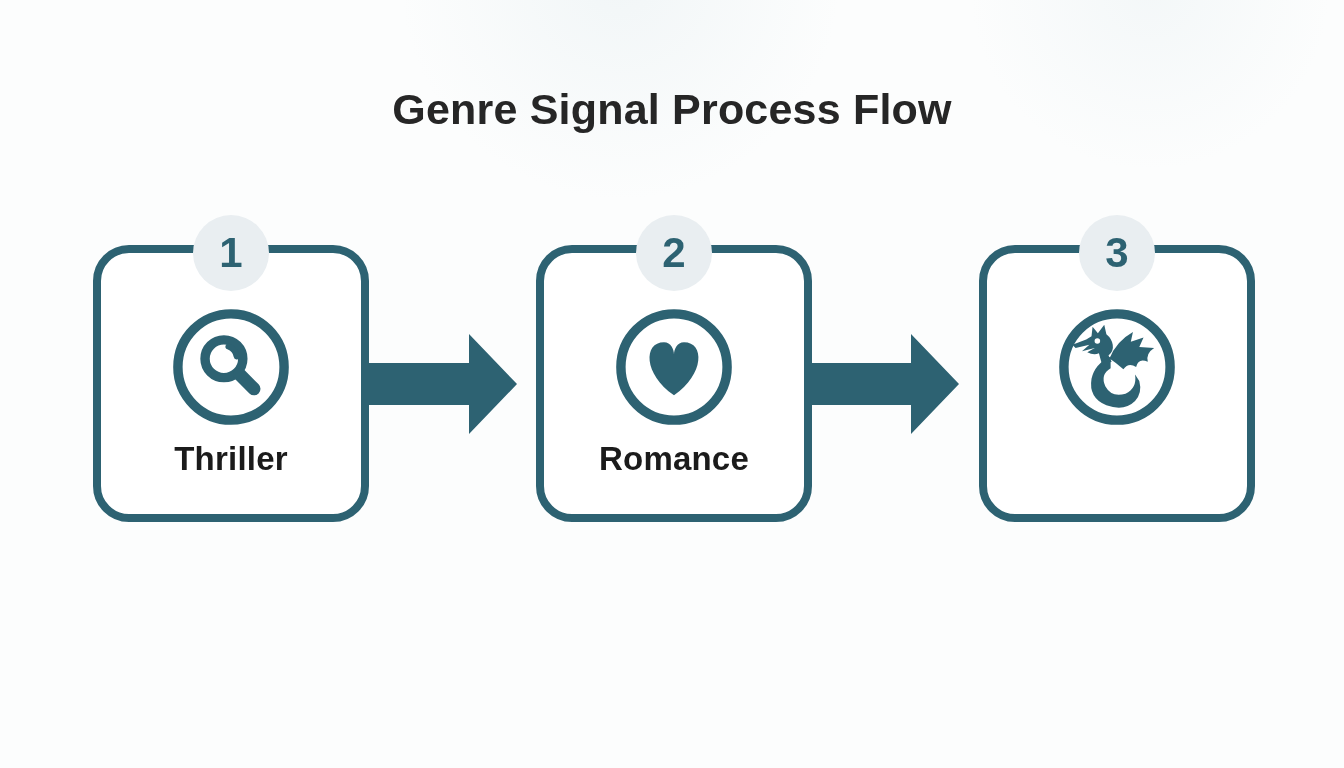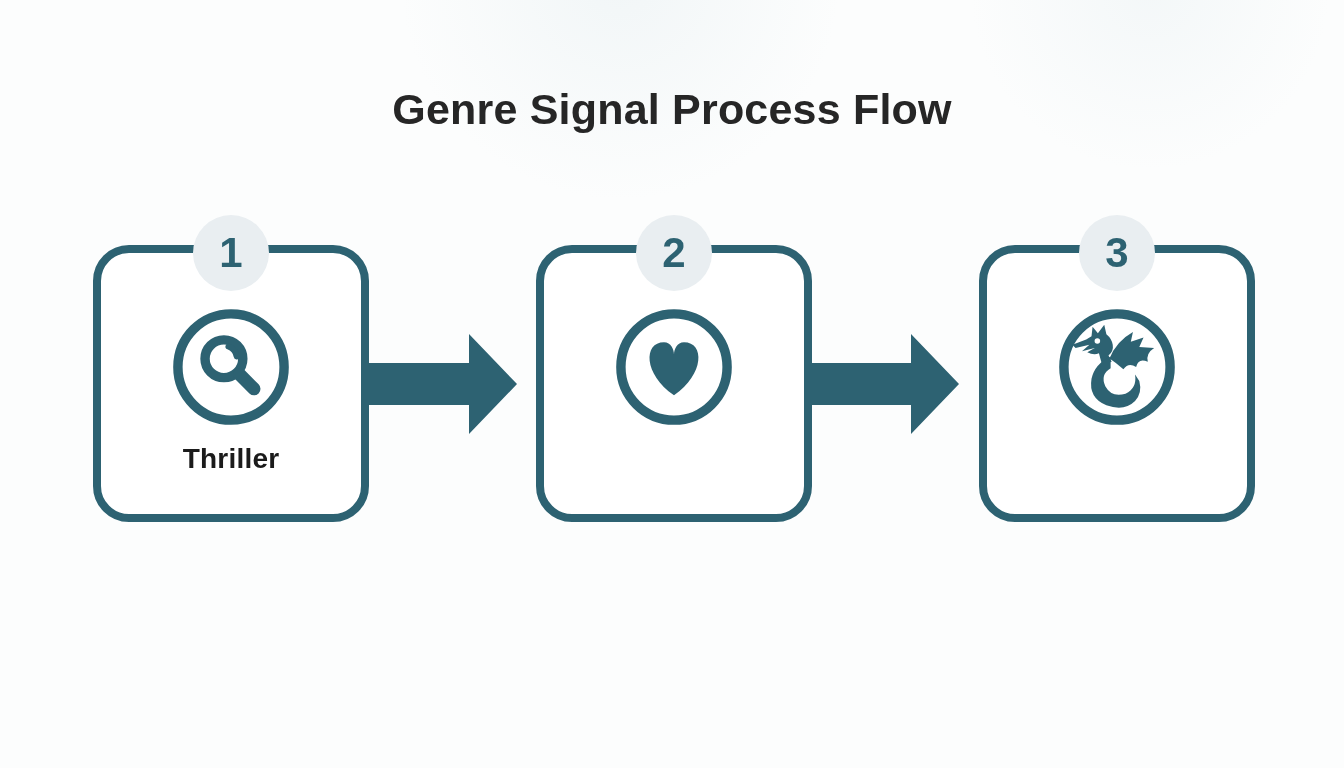--- a/index.html
+++ b/index.html
@@ -67,21 +67,21 @@
     top: 55px; left: 50%;
     transform: translateX(-50%);
     width: 118px; height: 118px;
     color: var(--accent);
   }
   .icon-wrap svg { width: 100%; height: 100%; display: block; }
   .step-label {
     position: absolute;
     top: 188px; left: 0; width: 100%;
     text-align: center;
-    font-size: 28px;
+    font-size: 33px;
     line-height: 36px;
     font-weight: 600;
     color: var(--label-text);
     letter-spacing: 0.2px;
   }
   .arrow {
     position: absolute;
     top: 328px;
     width: 148px; height: 112px;
     color: var(--accent);
@@ -118,20 +118,21 @@
   <section class="card pos-2">
     <div class="badge">
       <span>2</span>
     </div>
     <div class="icon-wrap">
       <svg viewBox="0 0 100 100" aria-hidden="true">
         <circle cx="50" cy="50" r="45" fill="none" stroke="currentColor" stroke-width="8"></circle>
         <path fill="currentColor" d="M50,74 C24,56 24,29 41.5,29 C47.5,29 50,35 50,39.5 C50,35 52.5,29 58.5,29 C76,29 76,56 50,74 Z"></path>
       </svg>
     </div>
+    <div class="step-label">Romance</div>
   </section>
 
   <svg class="arrow a2" viewBox="0 0 148 112" aria-hidden="true">
     <polygon fill="currentColor" points="0,35 100,35 100,6 148,56 100,106 100,77 0,77"></polygon>
   </svg>
 
   <section class="card pos-3">
     <div class="badge">
       <span>3</span>
     </div>

